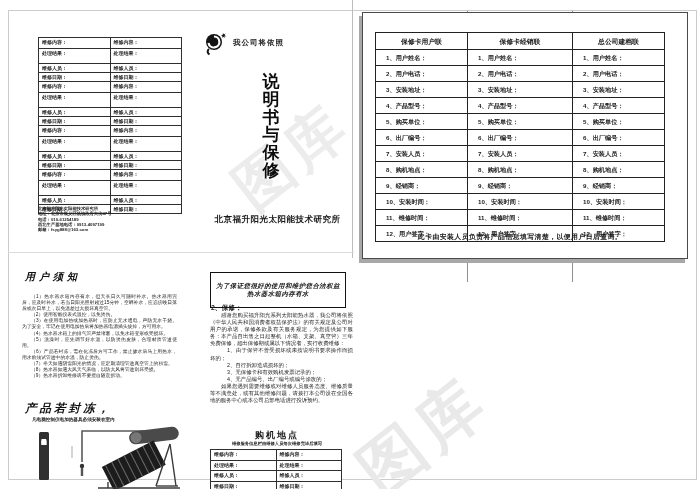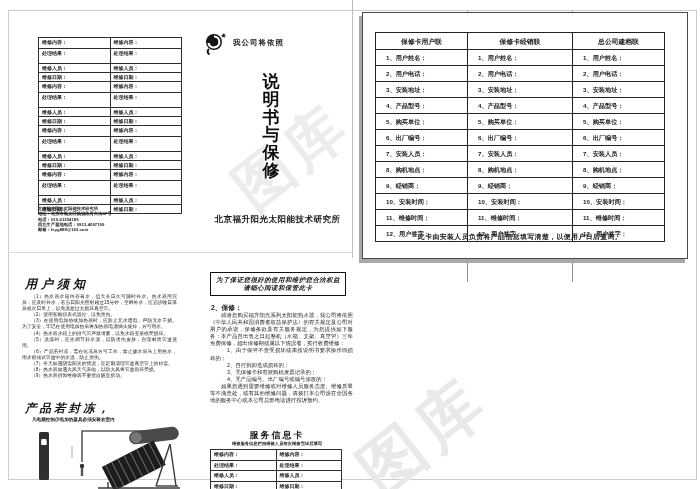--- a/index.html
+++ b/index.html
@@ -45,29 +45,29 @@
   .wrow{display:flex;}
   .wrow + .wrow{border-top:1px solid #222;}
   .wcell{box-sizing:border-box;font-weight:bold;overflow:hidden;white-space:nowrap;}
   .wcell + .wcell{border-left:1px solid #222;}
   .whead{height:16px;font-size:6.8px;text-align:center;padding-top:4px;}
   .wfield{height:15px;font-size:6.2px;padding:4px 0 0 10px;}
   .warranty-note{left:375px;top:232px;width:290px;text-align:center;font-size:6.8px;font-weight:bold;letter-spacing:0.5px;}
 
   
   .script-head{font-family:"DejaVu Serif","Liberation Serif",serif;font-style:italic;font-weight:bold;color:#111;}
-  .notice-title{left:25px;top:276px;font-size:12px;letter-spacing:4px;}
+  .notice-title{left:25px;top:270px;font-size:10px;letter-spacing:4px;}
   .notice-body{left:22px;top:294px;width:155px;font-size:4.8px;line-height:6.1px;color:#222;text-align:justify;}
   .notice-body p{margin:0;text-indent:9px;}
   .caution-title{left:25px;top:401px;font-size:11.5px;letter-spacing:3px;}
   .caution-sub{left:32px;top:417px;width:150px;font-size:4.6px;font-weight:bold;}
   .diagram{left:28px;top:426px;width:152px;height:63px;}
 
   
-  .terms-banner{left:210px;top:272px;width:136px;height:24px;border:1.2px solid #111;
+  .terms-banner{left:210px;top:272px;width:136px;height:36px;border:1.2px solid #111;
       display:flex;flex-direction:column;justify-content:center;text-align:center;}
   .terms-banner div{font-family:"DejaVu Serif","Liberation Serif",serif;font-style:italic;font-weight:bold;
       font-size:6.4px;line-height:8.5px;letter-spacing:0.5px;}
   .terms-head{left:211px;top:303px;font-size:6.8px;font-weight:bold;}
   .terms-body{left:210px;top:312px;width:143px;font-size:5.4px;line-height:7.1px;color:#1c1c1c;text-align:justify;}
   .terms-body p{margin:0;text-indent:11px;}
   .terms-body p.li{text-indent:17px;}
 
   .svc-title{left:210px;top:429px;width:134px;text-align:center;font-size:9px;font-weight:bold;letter-spacing:2px;}
   .svc-sub{left:210px;top:441px;width:134px;text-align:center;font-size:4.3px;font-weight:bold;}
@@ -299,33 +299,33 @@
     <line x1="142" y1="18" x2="148" y2="60"></line>
     <line x1="142" y1="18" x2="128" y2="60"></line>
     <line x1="128" y1="60" x2="150" y2="60"></line>
     <line x1="80" y1="56" x2="80" y2="62"></line>
     <line x1="70" y1="62" x2="152" y2="62"></line>
   </g>
 </svg>
 
 <div class="abs terms-banner">
   <div>为了保证您很好的使用和维护您合法权益</div>
-  <div>请细心阅读和保管此卡</div>
+  <div>热水器水箱内存有水</div>
 </div>
 <div class="abs terms-head">2、保修：</div>
 <div class="abs terms-body">
   <p>感谢您购买福升阳光系列太阳能热水器，我公司将依照《中华人民共和国消费者权益保护法》的有关规定及公司对用户的承诺，保修条款及有关服务规定，为您提供如下服务：本产品自出售之日起整机（水箱、支架、真空管）三年免费保修，超出保修期或属以下情况者，实行收费维修：</p>
   <p class="li">1、由于保管不善受损坏或未按说明书要求操作而损坏的；</p>
   <p class="li">2、自行拆卸造成损坏的；</p>
   <p class="li">3、无保修卡和有效购机发票记录的；</p>
   <p class="li">4、无产品编号、出厂编号或编号涂改的；</p>
   <p>如果您遇到需要维修或对维修人员服务态度、维修质量等不满意处，或有其他维修问题，请拨打本公司设在全国各地的服务中心或本公司总部电话进行投诉预约。</p>
 </div>
 
-<div class="abs svc-title">服务信息卡</div>
+<div class="abs svc-title">购机地点</div>
 <div class="abs svc-sub">维修服务信息栏由维修人员每次维修完毕后填写</div>
 <div class="abs service-table" id="serviceTable">
     <div class="trow" style="height: 9.5px;">
       <div class="tcell">维修内容：</div>
       <div class="tcell">维修内容：</div>
     </div>
     <div class="trow" style="height: 9.5px;">
       <div class="tcell">处理结果：</div>
       <div class="tcell">处理结果：</div>
     </div>

